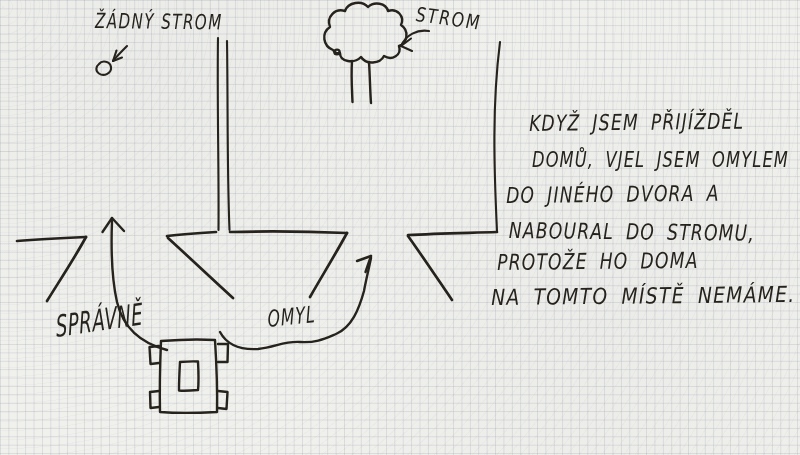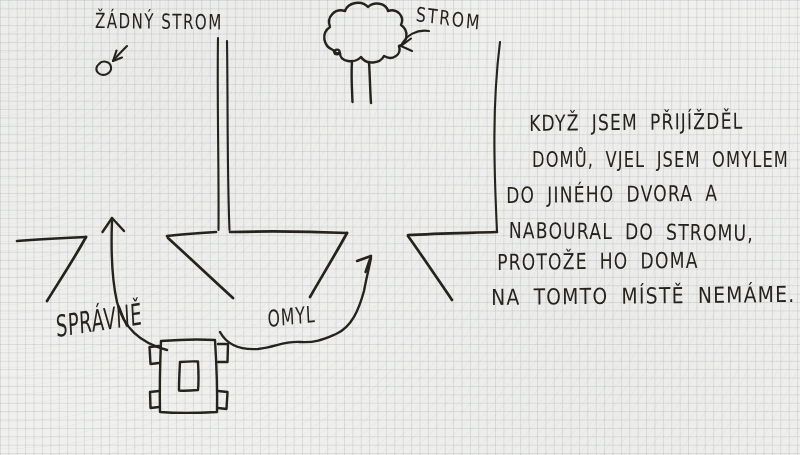--- a/index.html
+++ b/index.html
@@ -9,20 +9,21 @@
     overflow:hidden;
     background-color:#f0f0ed;
     background-image:
       radial-gradient(circle at 20% 15%, rgba(90,95,100,0.035), transparent 45%),
       radial-gradient(circle at 75% 70%, rgba(90,95,100,0.03), transparent 50%),
       repeating-radial-gradient(circle at 3px 7px, rgba(120,125,132,0.045) 0 1px, transparent 1px 9px),
       linear-gradient(to right, rgba(128,138,152,0.20) 1px, transparent 1px),
       linear-gradient(to bottom, rgba(128,138,152,0.20) 1px, transparent 1px);
     background-size:auto,auto,auto,8.4px 8.4px,8.4px 8.4px;
     font-family:"DejaVu Sans",sans-serif;
+    font-style:italic;
   }
   svg.ink{position:absolute;left:0;top:0;}
   .ink path, .ink ellipse{
     stroke:#26221c;fill:none;
     stroke-width:2.4;stroke-linecap:round;stroke-linejoin:round;
   }
   .thin path{stroke-width:2.1;}
   .thick path{stroke-width:2.7;}
   .hand{
     position:absolute;

